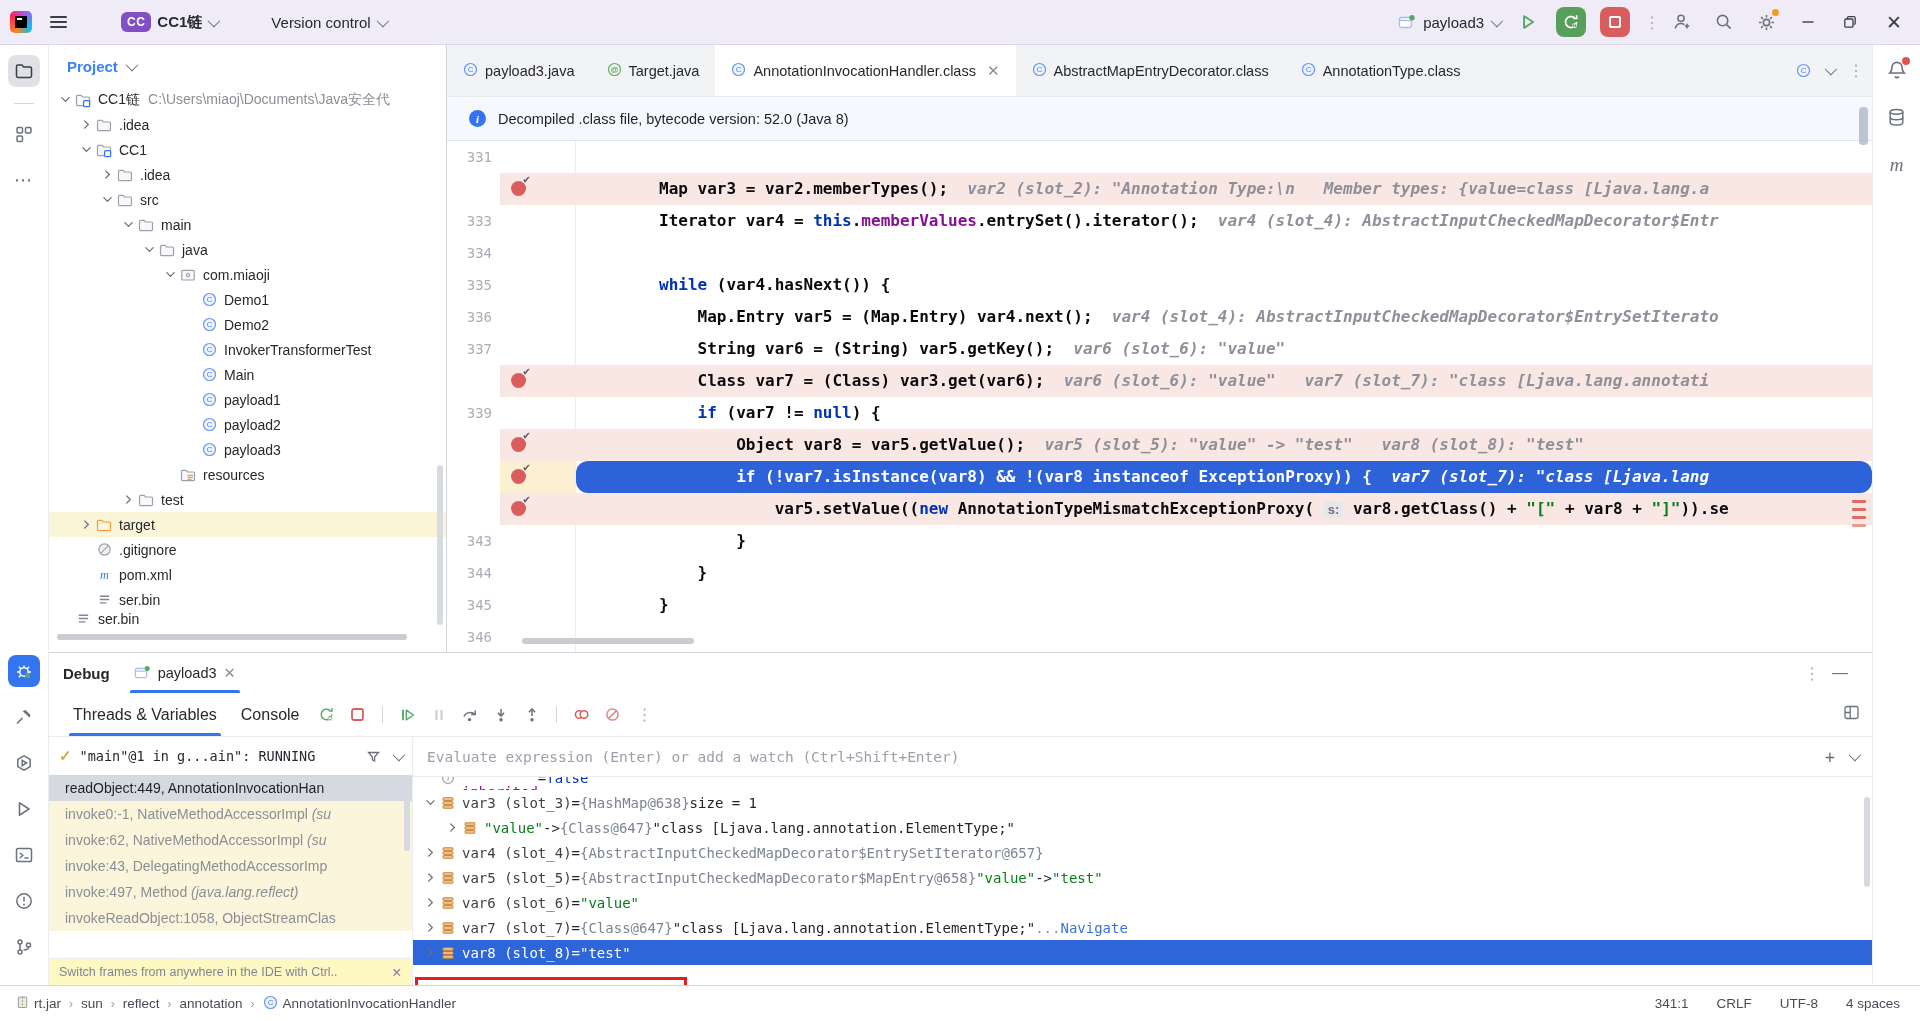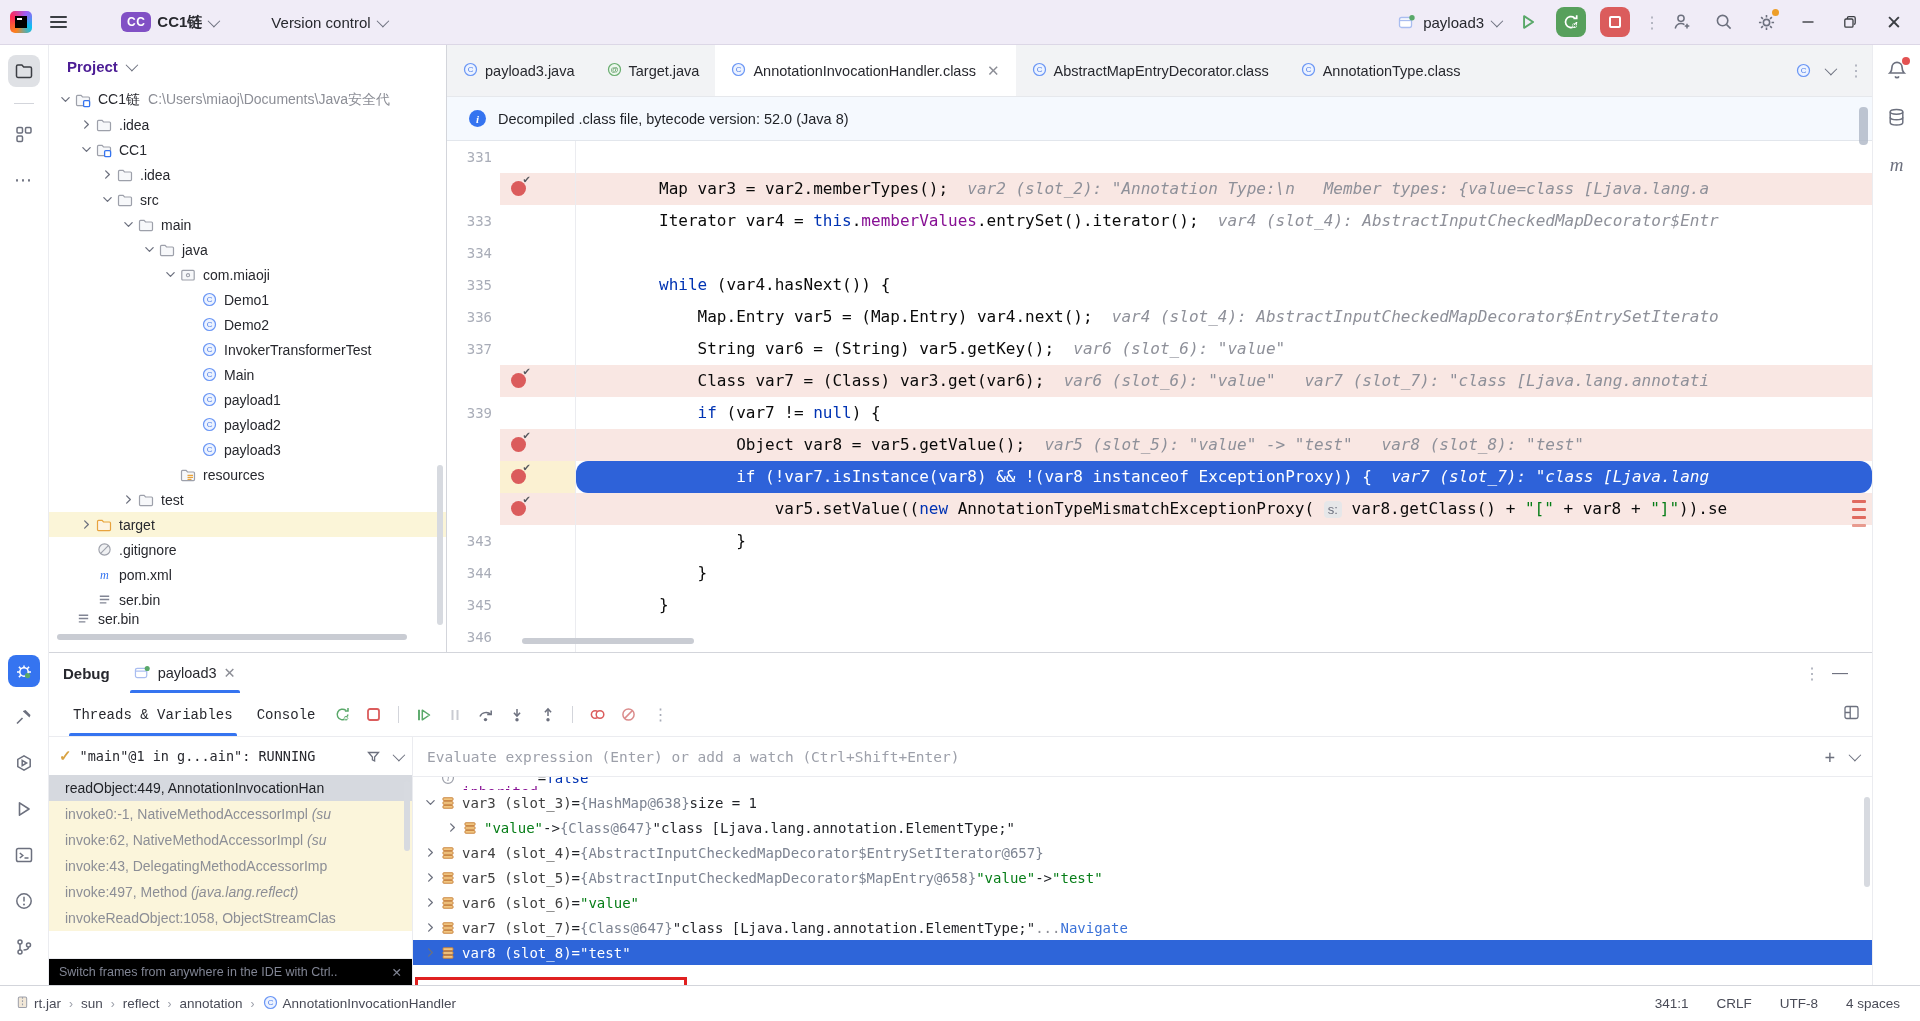--- a/index.html
+++ b/index.html
@@ -44,21 +44,21 @@
   .stripe-bottom { margin-top:auto; display:flex; flex-direction:column; align-items:center; margin-bottom:8px; }
   #right-stripe { width:48px; border-left:1px solid #EBECF0; display:flex; flex-direction:column;
     align-items:center; padding-top:14px; gap:22px; }
 
   #center { flex:1; display:flex; flex-direction:column; min-width:0; }
   #upper { display:flex; height:607px; min-height:0; }
 
   
   #project-panel { width:398px; border-right:1px solid #D3D5DB; display:flex; flex-direction:column; position:relative; overflow:hidden; }
   .pp-header { height:42px; display:flex; align-items:center; gap:8px; padding-left:18px;
-    font-size:15px; font-weight:bold; color:#4c1d95; }
+    font-size:15px; font-weight:bold; color:#3b82f6; }
   #tree { flex:1; overflow:hidden; position:relative; font-size:14px; }
   .t-row { height:25px; display:flex; align-items:center; white-space:nowrap; overflow:hidden; }
   .t-row.hl { background:#FBF5D8; }
   .t-chev { width:17px; height:17px; flex:none; display:flex; align-items:center; justify-content:center; }
   .t-chev svg { transition:none; }
   .t-chev.open svg { transform:rotate(90deg); }
   .t-ico { width:18px; flex:none; display:flex; align-items:center; justify-content:center; margin-right:6px; }
   .t-extra { color:#8C8E96; margin-left:8px; }
   .tree-hscroll { position:absolute; left:8px; bottom:12px; width:350px; height:6px; border-radius:3px; background:#C9CCD3; }
   .tree-vscroll { position:absolute; right:3px; top:420px; width:6px; height:160px; border-radius:3px; background:#D7DAE0; }
@@ -75,21 +75,21 @@
   .info-dot { width:17px; height:17px; border-radius:50%; background:#3574F0; color:#fff; font-size:11px;
     font-weight:bold; display:flex; align-items:center; justify-content:center; font-family:"Liberation Serif",serif; font-style:italic; }
 
   #code { flex:1; overflow:hidden; position:relative; background:#fff; }
   .code-line { display:flex; height:32px; }
   .ln { width:53px; flex:none; text-align:right; padding-right:8px; color:#A9ADB8;
     font-family:"DejaVu Sans Mono",monospace; font-size:14px; line-height:32px; }
   .ico { width:40px; flex:none; position:relative; }
   .sp { width:36px; flex:none; border-right:1px solid #EBECF0; }
   .ct { flex:1; min-width:0; white-space:pre; overflow:hidden; padding-left:6px;
-    font-family:"DejaVu Sans Mono",monospace; font-size:16px; line-height:32px; color:#0A0A0A; }
+    font-family:"DejaVu Sans Mono",monospace; font-size:16px; line-height:32px; color:#0A0A0A;font-weight:bold; }
   .row-bp .ico,.row-bp .sp,.row-bp .ct { background:#F9E7E3; }
   .row-exec .ico,.row-exec .sp { background:#FBF1D2; }
   .row-exec .ct { background:#2E62D9; }
   .row-exec .ct, .row-exec .ct span { color:#fff;border-radius:12px; }
   .bpdot { position:absolute; left:11px; top:8px; width:15px; height:15px; border-radius:50%; background:#DB5C5C; }
   .bpdot::after { content:"\2714"; position:absolute; top:-7px; right:-5px; font-size:10px; color:#55585E; }
   .seg-k { color:#0033B3; }
   .seg-fld { color:#871094; }
   .seg-str { color:#067D17; }
   .seg-h { color:#8E9099; font-style:italic; }
@@ -102,35 +102,35 @@
   .vthumb { position:absolute; right:0; top:8px; width:9px; height:38px; border-radius:4px; background:#AEB6C6; opacity:.8; }
 
   
   #debug { height:333px; border-top:1px solid #D3D5DB; display:flex; flex-direction:column; background:#fff; }
   .dbg-head { height:40px; display:flex; align-items:center; padding:0 14px; gap:20px; }
   .dbg-title { font-size:15px; font-weight:bold; }
   .dbg-tab { display:flex; align-items:center; gap:7px; font-size:14.5px; height:100%; position:relative; padding:0 4px; }
   .dbg-tab .underline { position:absolute; left:0; right:0; bottom:0; height:3px; background:#3574F0; border-radius:2px 2px 0 0; }
   .dbg-head-right { margin-left:auto; display:flex; align-items:center; gap:18px; color:#6C707E; padding-right:10px; }
   .dbg-toolbar { height:44px; display:flex; align-items:center; border-bottom:1px solid #EBECF0; padding-left:14px; gap:4px; }
-  .dt-tab { font-size:14px; padding:0 10px; height:100%; display:flex; align-items:center; position:relative;font-family:Liberation Mono, monospace; }
+  .dt-tab { font-size:16px; padding:0 10px; height:100%; display:flex; align-items:center; position:relative; }
   .dt-tab.active::after { content:""; position:absolute; left:6px; right:6px; bottom:0; height:3px; background:#3574F0; border-radius:2px 2px 0 0; }
   .ticon { width:27px; height:27px; border-radius:5px; display:flex; align-items:center; justify-content:center; }
   .tdiv { width:1px; height:17px; background:#D3D5DB; margin:0 7px; }
   .dbg-toolbar-right { margin-left:auto; padding-right:12px; color:#6C707E; }
   .dbg-body { flex:1; display:flex; min-height:0; }
   #frames-pane { width:364px; flex:none; border-right:1px solid #EBECF0; display:flex; flex-direction:column; position:relative; }
   .threads-row { height:38px; display:flex; align-items:center; gap:8px; padding:0 10px; font-size:14px; }
   .thr-check { color:#D9A343; font-size:15px; font-weight:bold; }
   #frames { flex:1; overflow:hidden; }
   .f-row { height:26px; line-height:26px; padding-left:16px; font-size:14px; white-space:nowrap; overflow:hidden;
     color:#8C8E96; background:#FBF5DB; }
   .f-row .loc { font-style:italic; }
   .f-row.sel { background:#D6D9DF; color:#1F2126; }
-  .frames-tip { height:27px; background:#000000; border-top:1px solid #EBECF0; display:flex; align-items:center;
+  .frames-tip { height:27px; background:#fef9c3; border-top:1px solid #EBECF0; display:flex; align-items:center;
     gap:8px; font-size:12.5px; color:#818594; padding:8px 10px; white-space:nowrap; overflow:hidden; }
   .frames-vscroll { position:absolute; right:2px; top:44px; width:6px; height:70px; border-radius:3px; background:#D7DAE0; }
   #vars-pane { flex:1; min-width:0; display:flex; flex-direction:column; position:relative; }
   .eval-row { height:40px; border-bottom:1px solid #EBECF0; display:flex; align-items:center; padding:0 14px;
     font-family:"DejaVu Sans Mono",monospace; font-size:14.5px; color:#9DA0AA; }
   .eval-icons { margin-left:auto; display:flex; gap:14px; color:#6C707E; align-items:center; }
   #vars { flex:1; overflow:hidden; position:relative; }
   .var-row { height:25px; display:flex; align-items:center; white-space:nowrap; overflow:hidden;
     font-family:"DejaVu Sans Mono",monospace; font-size:14px; padding-left:8px; }
   .var-row.cut { margin-top:-12px; }

